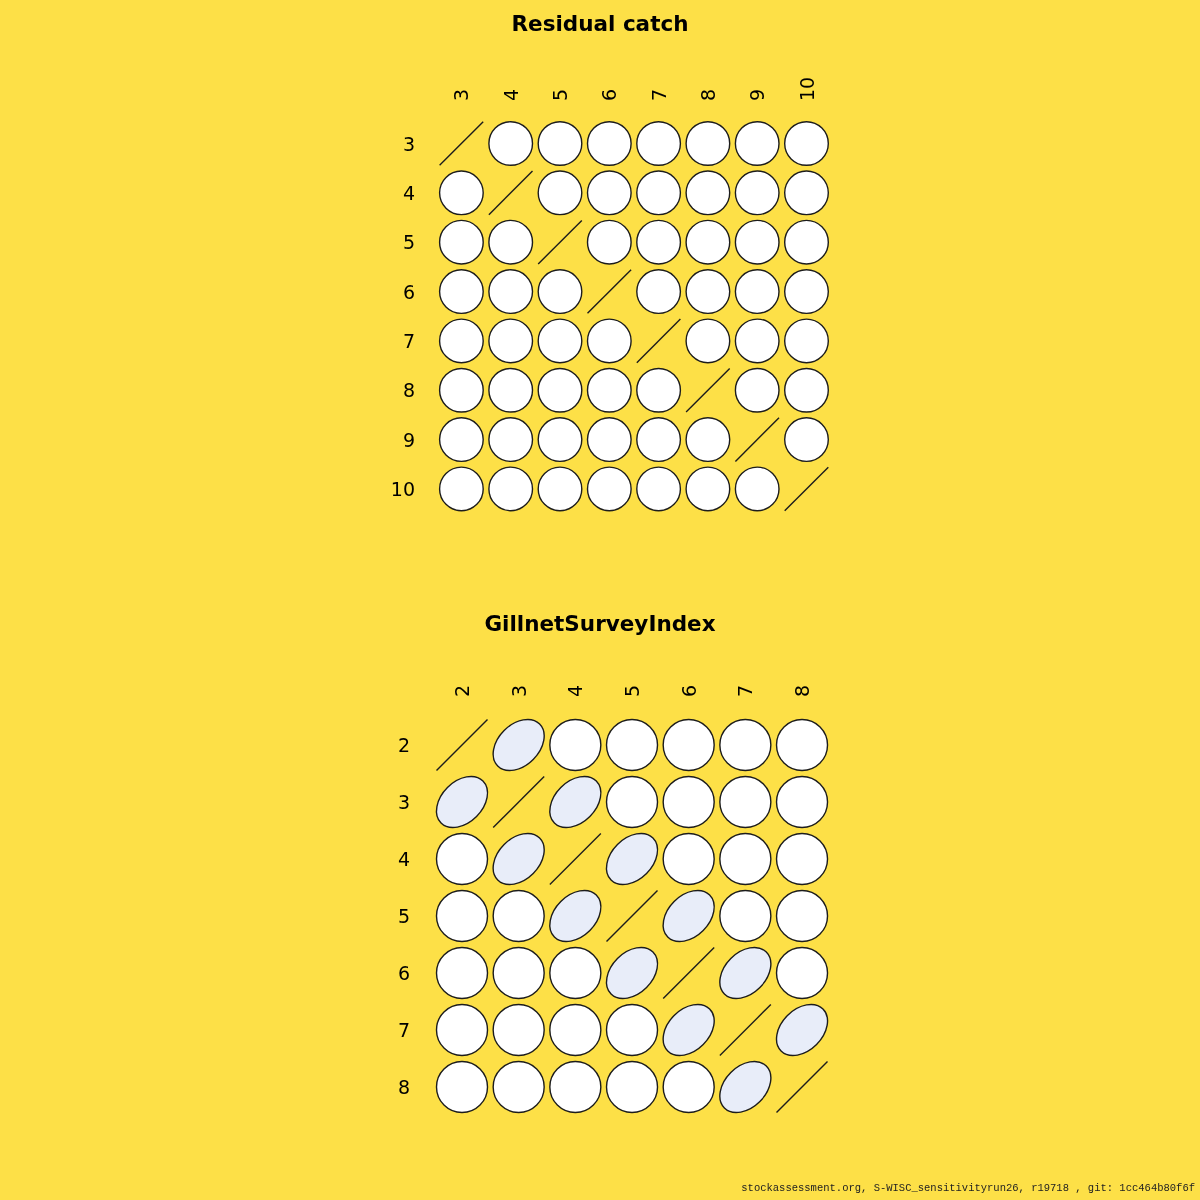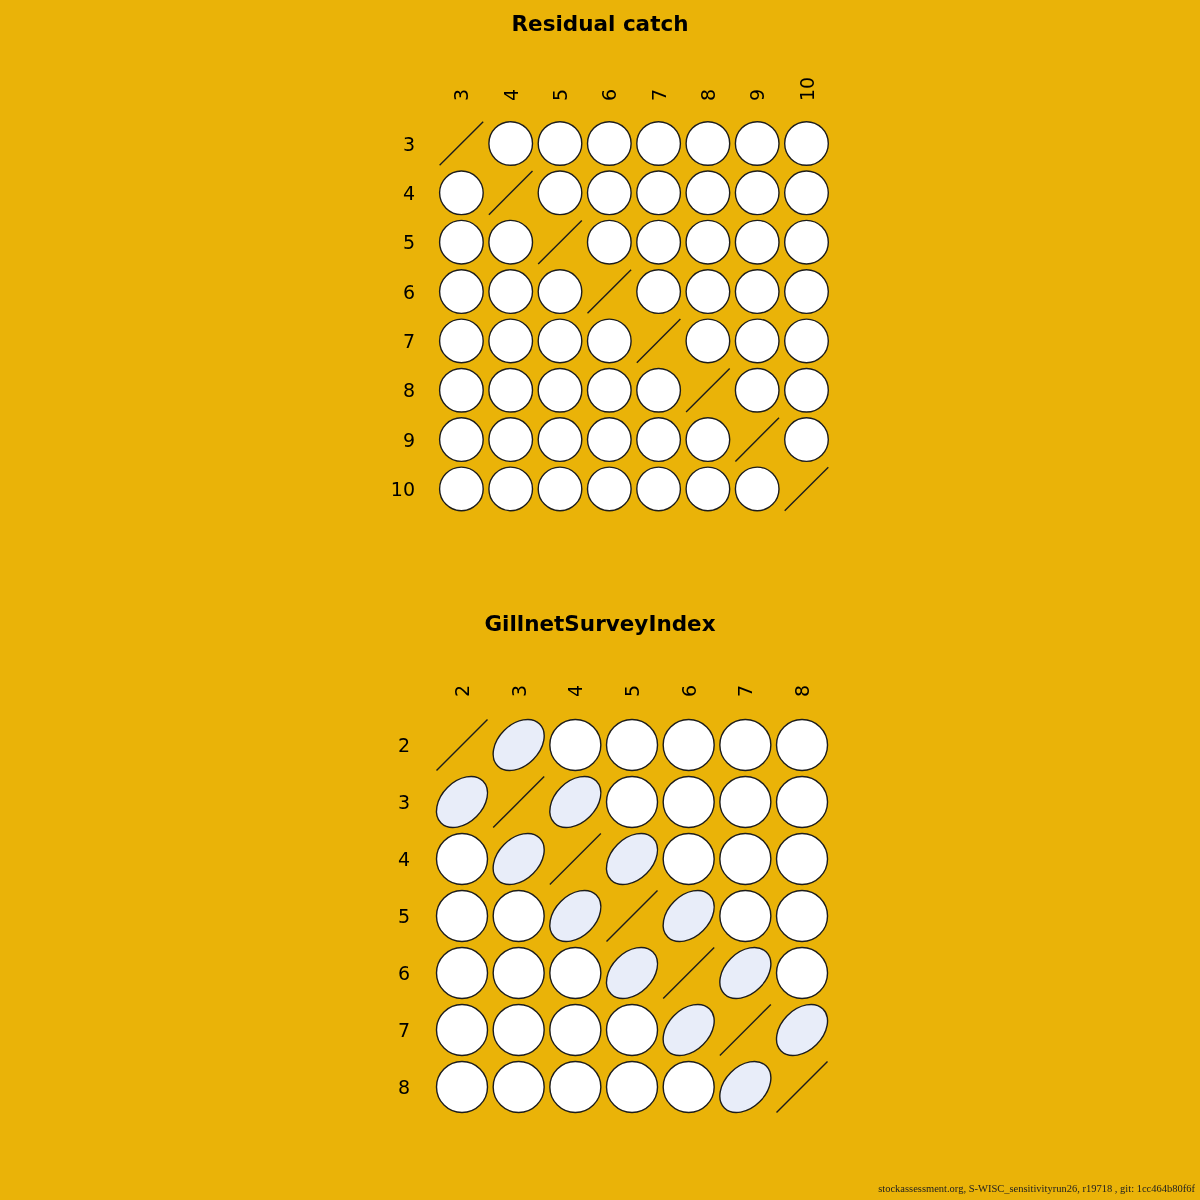--- a/index.html
+++ b/index.html
@@ -5,21 +5,21 @@
   html, body {
     margin: 0;
     padding: 0;
     background: #ffffff;
     font-family: "DejaVu Sans", "Liberation Sans", sans-serif;
   }
   .page {
     position: relative;
     width: 1200px;
     height: 1200px;
-    background: #eab308;
+    background: #fde047;
     overflow: hidden;
   }
   svg.figure {
     position: absolute;
     left: 0;
     top: 0;
   }
   svg .chart-title {
     font-family: "DejaVu Sans", "Liberation Sans", sans-serif;
     font-size: 21.5px;
@@ -30,21 +30,21 @@
     font-family: "DejaVu Sans", "Liberation Sans", sans-serif;
     font-size: 19px;
     fill: #000000;
   }
   .footer {
     position: absolute;
     right: 5px;
     bottom: 6px;
     font-size: 10.5px;
     color: #222222;
-    font-family: Liberation Serif, serif;
+    font-family: Liberation Mono, monospace;
     white-space: nowrap;
   }
 </style>
 </head>
 <body>
 
 <div class="page">
   <svg id="figure-svg" class="figure" width="1200" height="1200" viewBox="0 0 1200 1200">
       <g>
         <text x="600" y="31" text-anchor="middle" class="chart-title">Residual catch</text>

